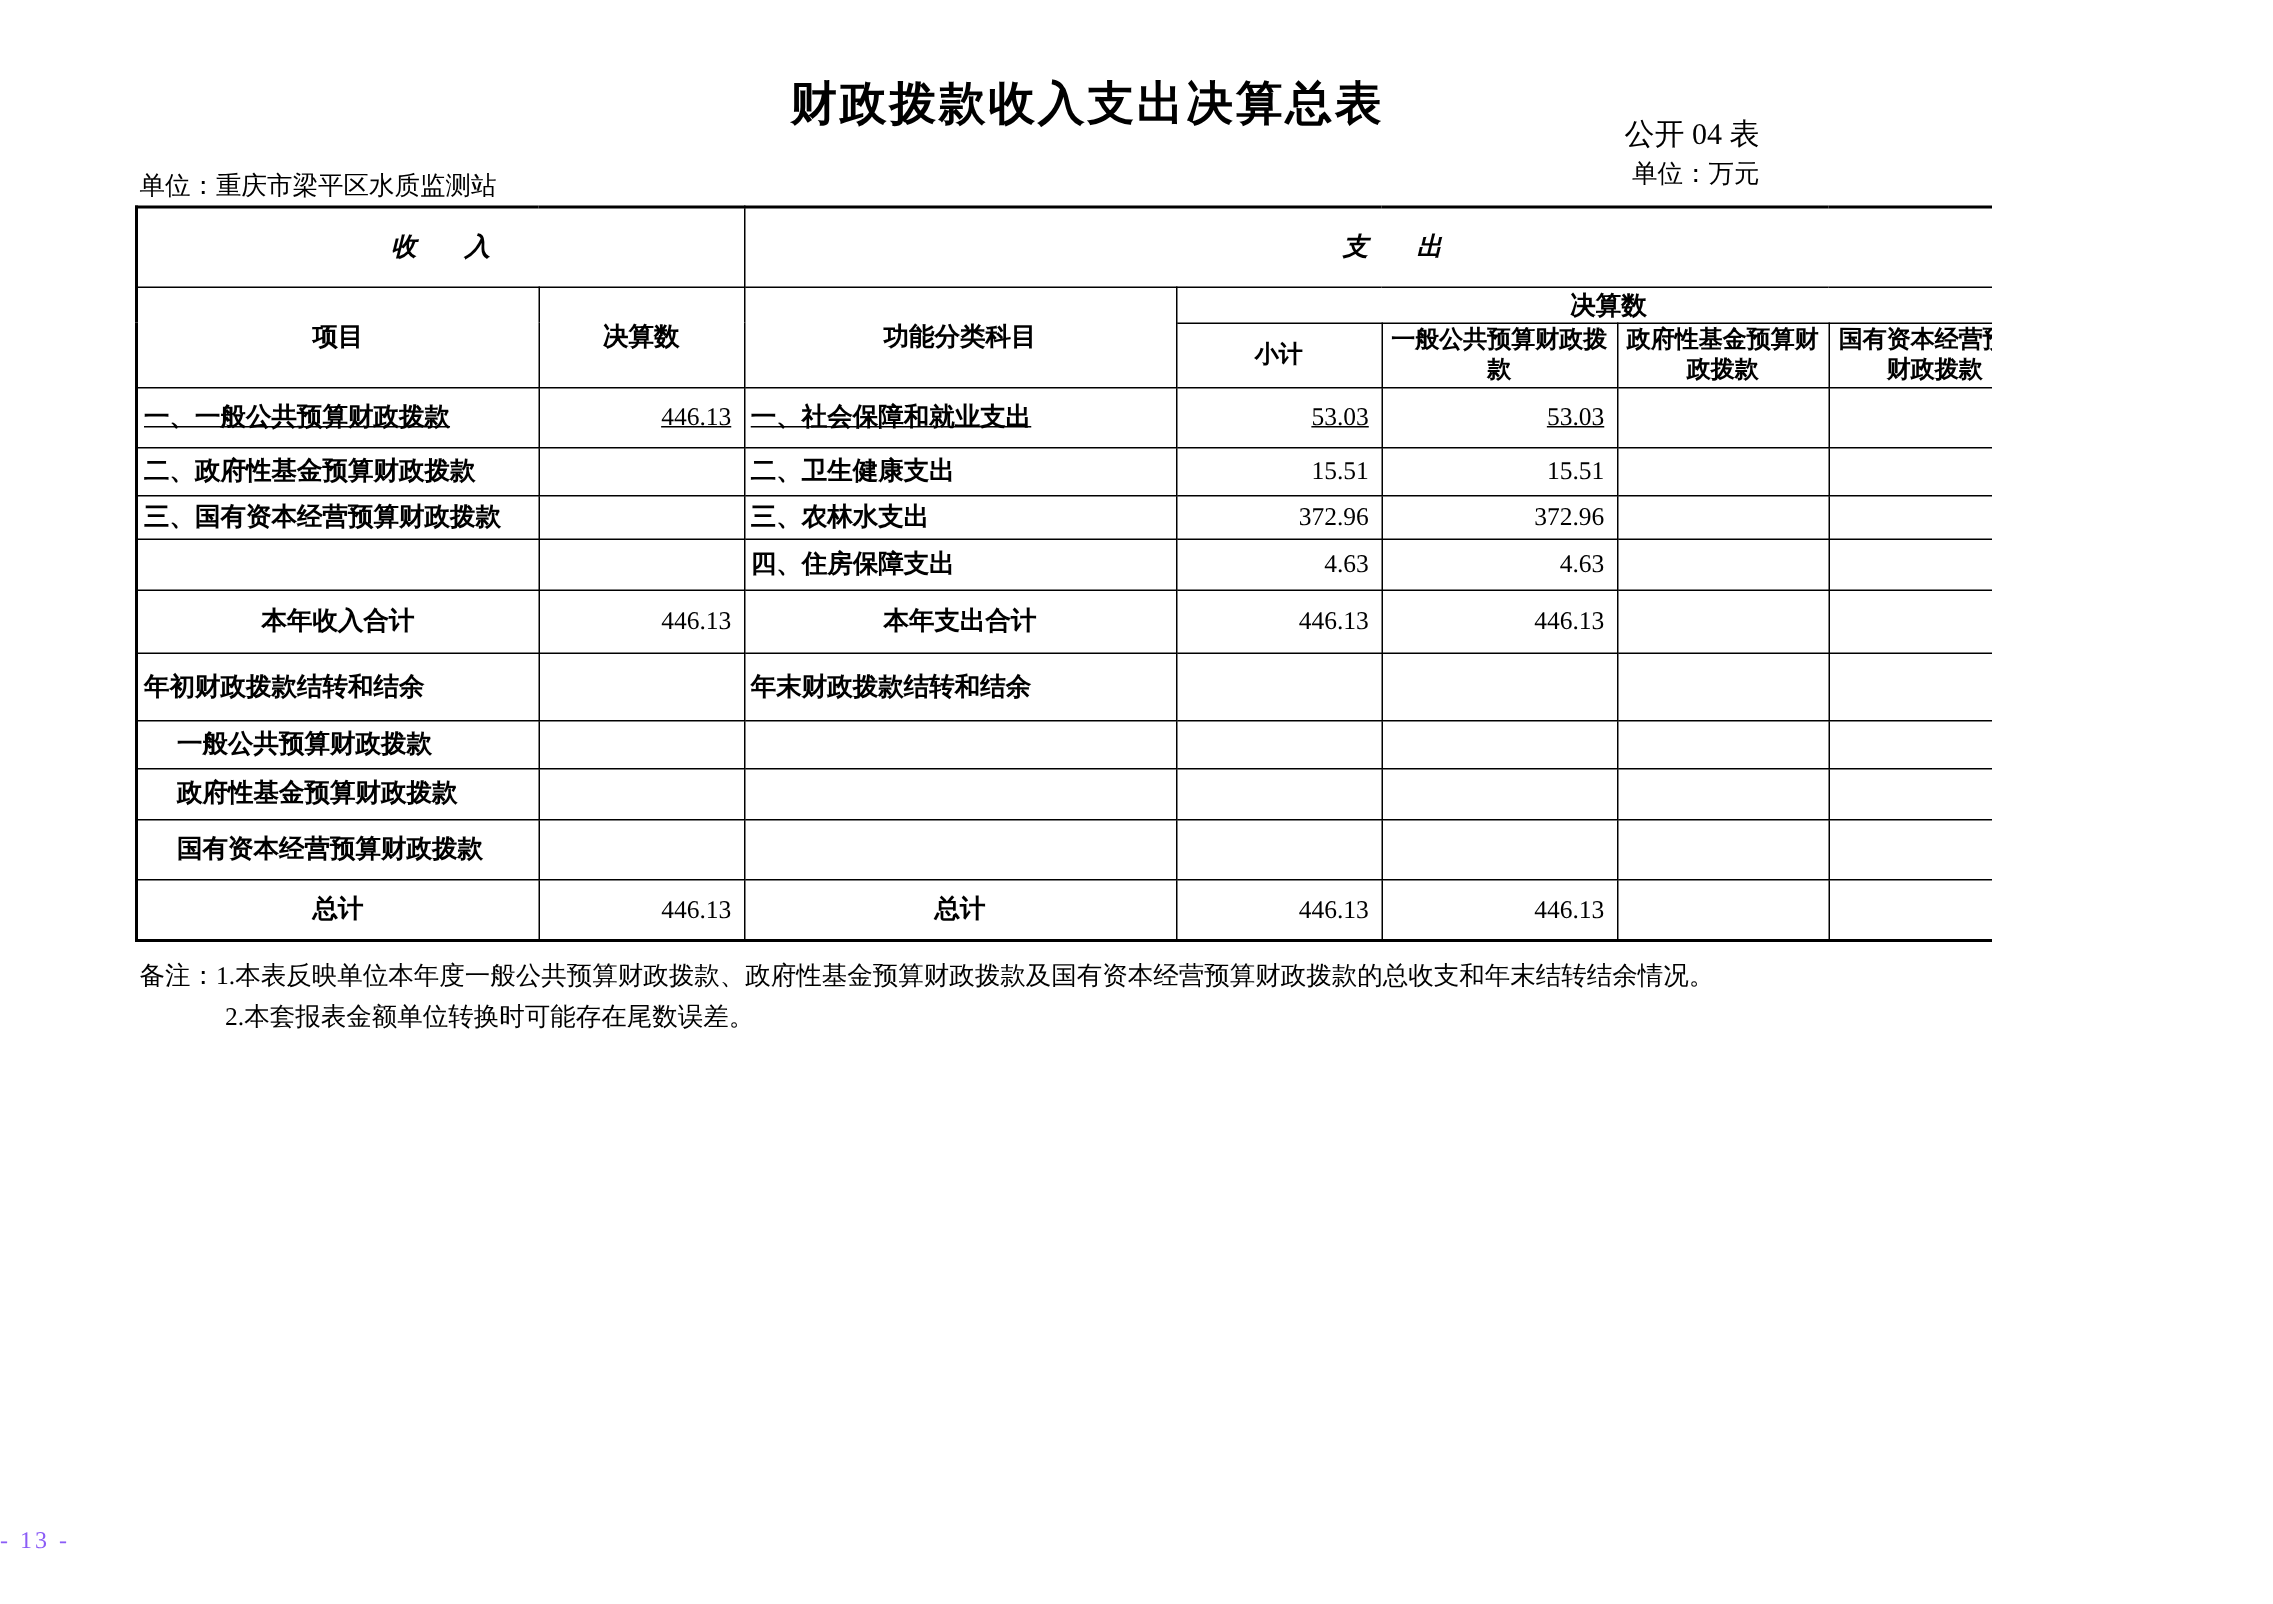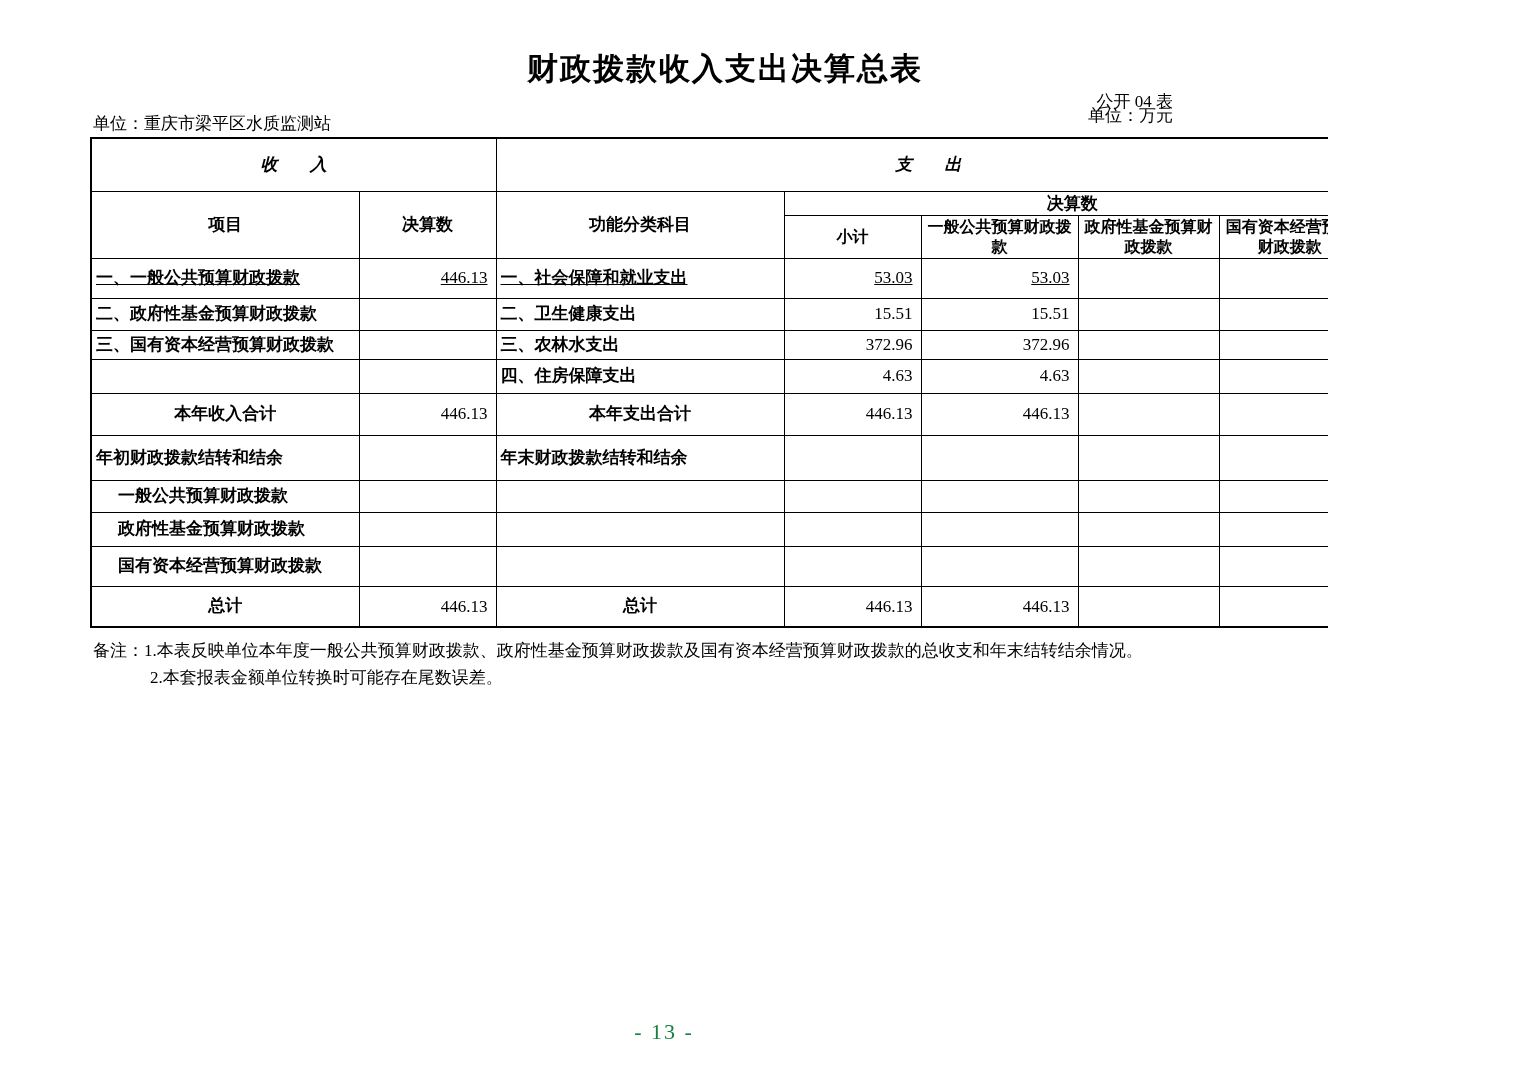--- a/index.html
+++ b/index.html
@@ -22,23 +22,23 @@
     left: 90px;
     width: 1270px;
     text-align: center;
     font-size: 31px;
     font-weight: 700;
     letter-spacing: 2px;
     white-space: nowrap;
   }
   .table-code {
     position: absolute;
-    top: 90px;
+    top: 76px;
     right: 155px;
-    font-size: 17px;
+    font-size: 20px;
   }
   .unit-name {
     position: absolute;
     top: 112px;
     left: 93px;
     font-size: 17px;
   }
   .unit-measure {
     position: absolute;
     top: 104px;
@@ -112,24 +112,24 @@
     left: 93px;
     font-size: 17px;
     line-height: 27px;
   }
   .note-line2 { margin-left: 57px; }
   .page-number {
     position: absolute;
     top: 1019px;
     left: 0;
     width: 100%;
-    text-align: center;
-    font-size: 22px;
+    text-align: left;
+    font-size: 16px;
     letter-spacing: 2px;
-    color: #15803d;
+    color: #8b5cf6;
   }
 </style>
 </head>
 <body>
 
 <div class="sheet">
 
   <div class="doc-title">财政拨款收入支出决算总表</div>
   <div class="table-code">公开 04 表</div>
   <div class="unit-name">单位：重庆市梁平区水质监测站</div>

